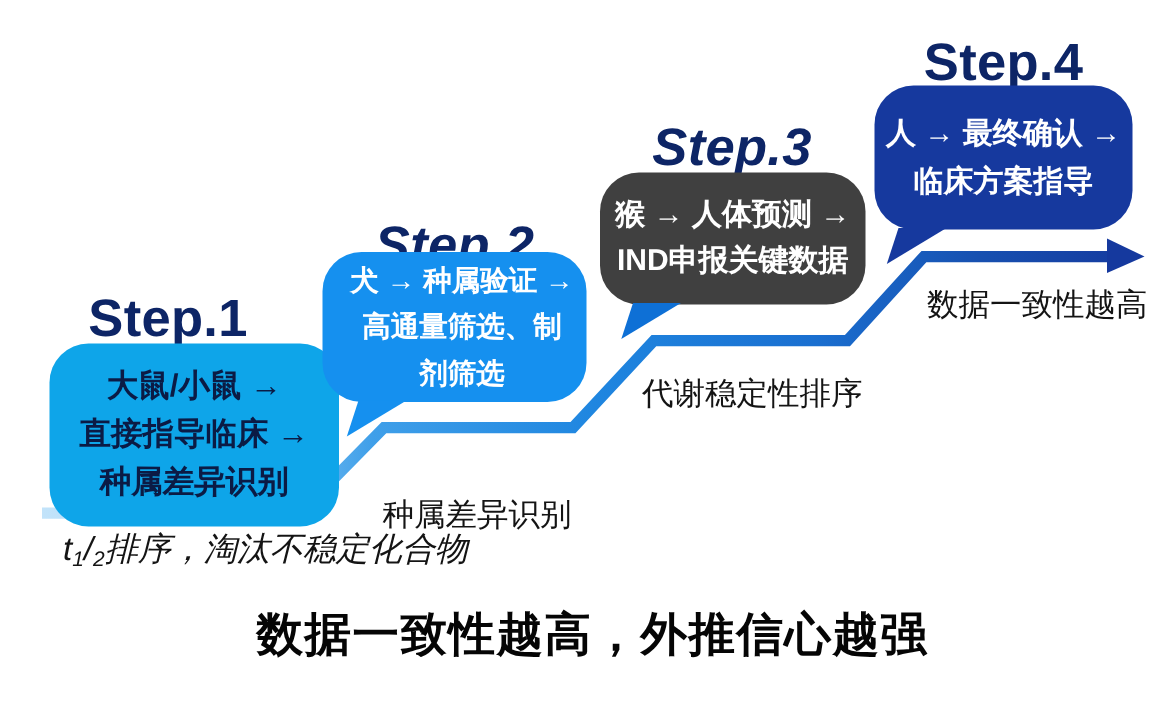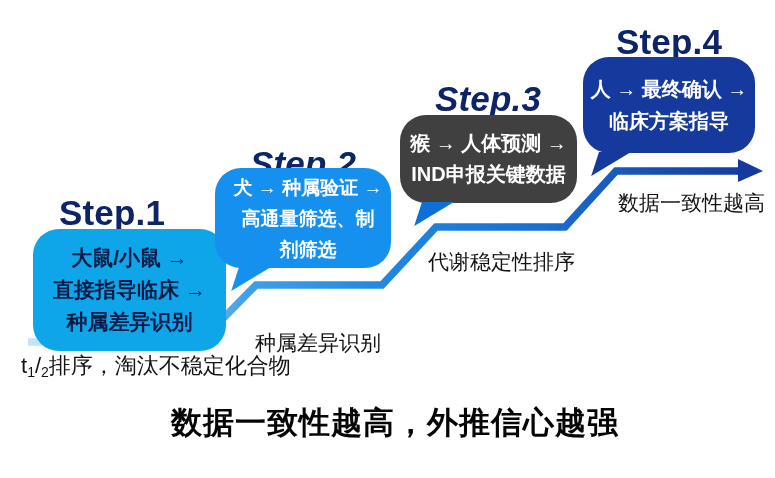--- a/index.html
+++ b/index.html
@@ -30,21 +30,21 @@
   .b4 { left:583px; top:57px;  width:172px; height:96px;  background:#16399e;
         color:#ffffff; font-size:20px; line-height:32px; }
 
   .tail { position:absolute; width:0; height:0; border-right:32px solid transparent;
           transform:skewX(-18deg); transform-origin:top left; }
   .b2 .tail { left:24px; bottom:-23px; border-top:24px solid #1590ef; }
   .b3 .tail { left:22px; bottom:-23px; border-top:24px solid #0e70d6; }
   .b4 .tail { left:16px; bottom:-23px; border-top:24px solid #16399e; }
 
   .caption { position:absolute; color:#141414; font-size:21px; white-space:nowrap; }
-  .c1 { left:21px;  top:351px; font-size:22px; }
+  .c1 { left:42px;  top:351px; font-size:22px;font-style:italic; }
   .c1 sub { font-size:14px; vertical-align:-4px; }
   .c2 { left:255px; top:300px;margin-top:29px; }
   .c3 { left:428px; top:248px; }
   .c4 { left:618px; top:189px; }
 
   .headline { position:absolute; left:0; top:402px; width:790px; text-align:center;
               font-size:31px; font-weight:700; color:#050505; letter-spacing:1px; }
 </style>
 </head>
 <body>

